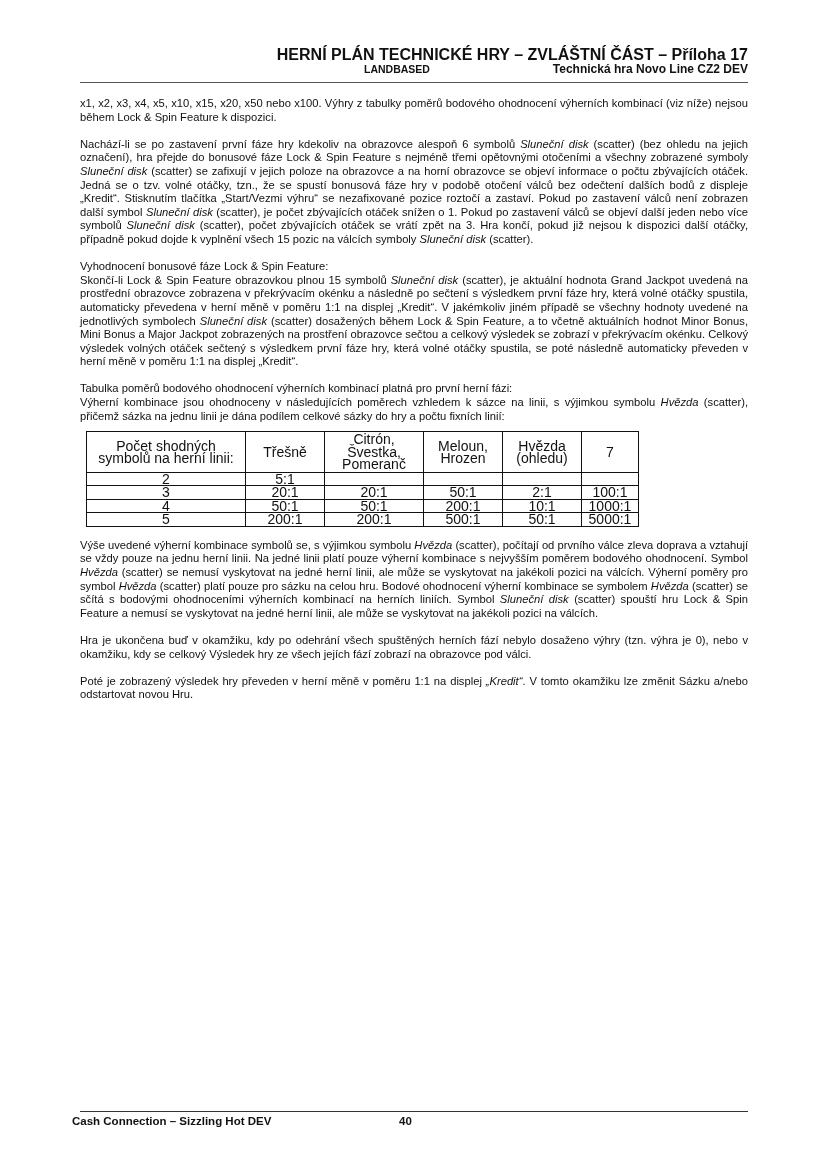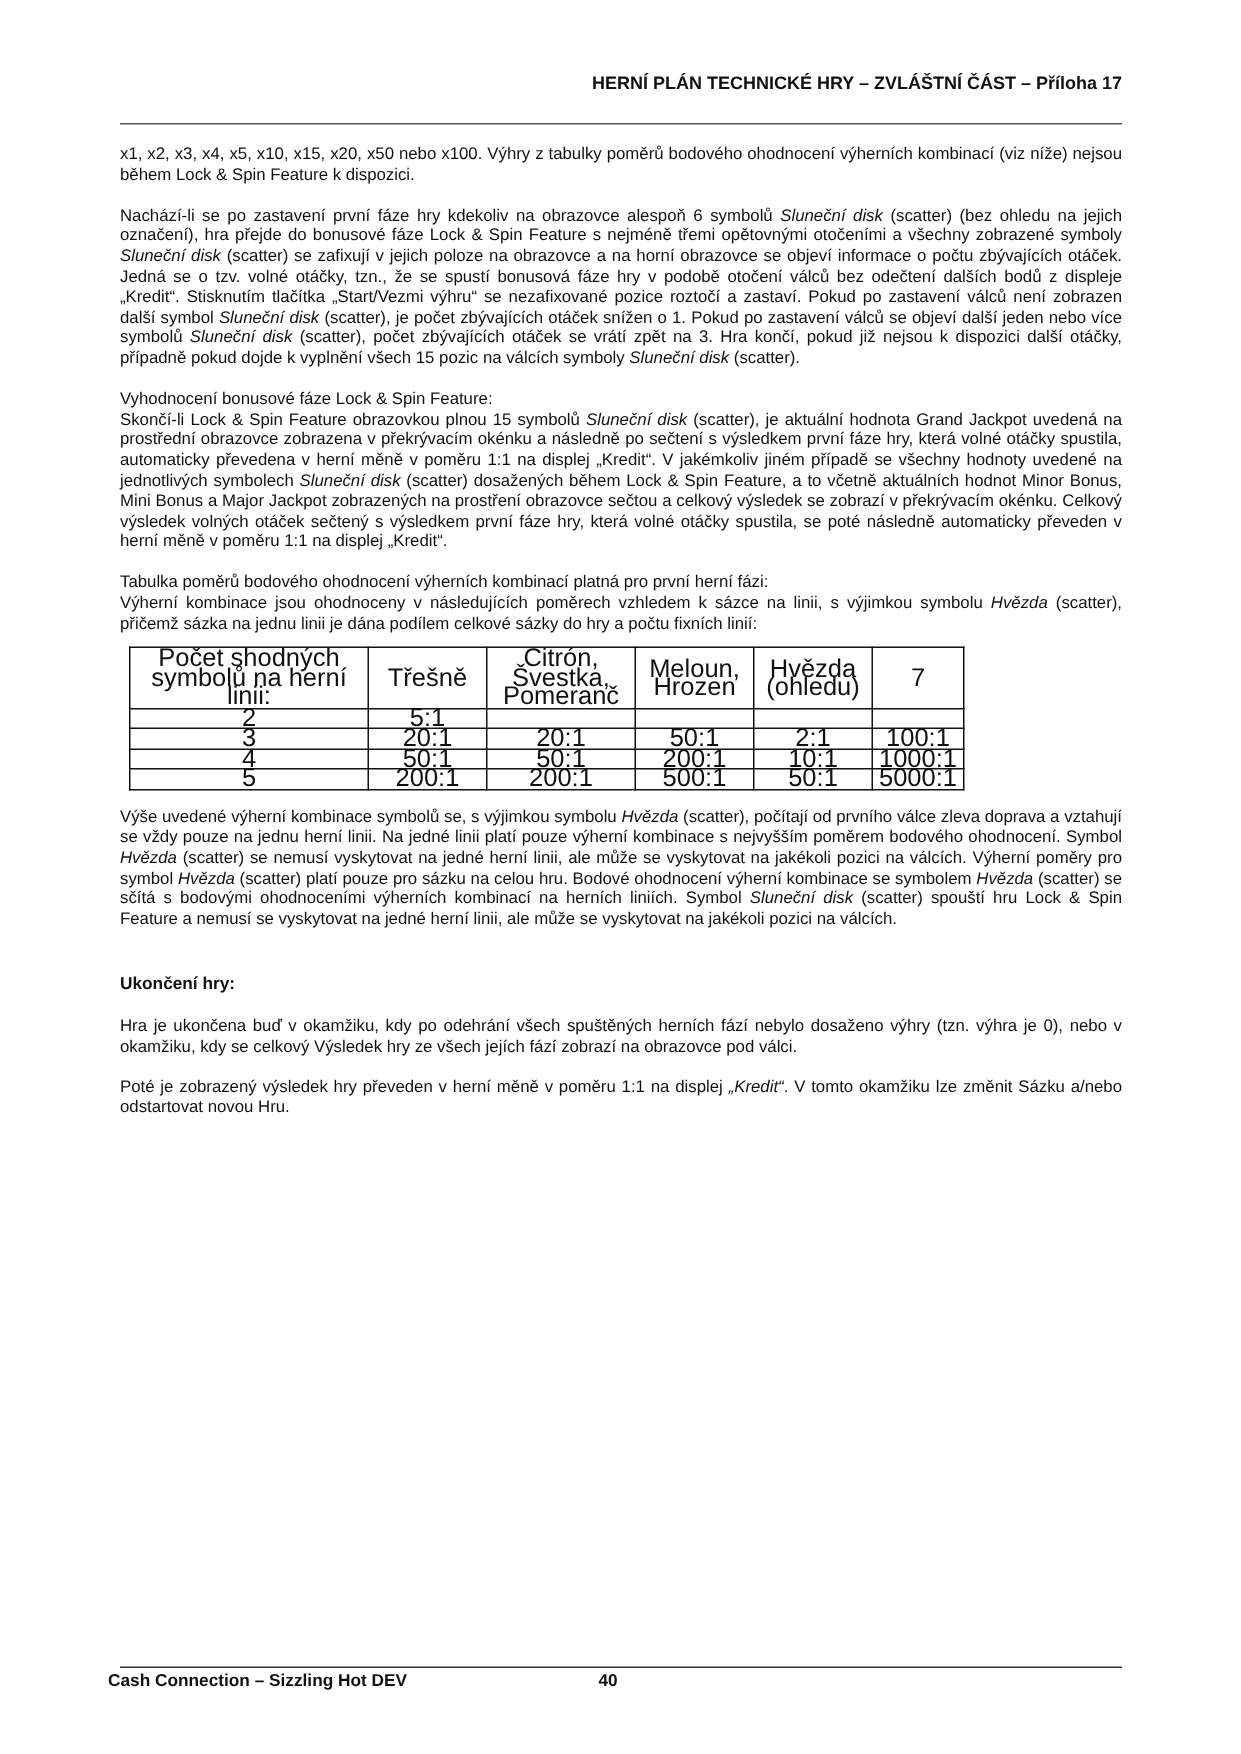--- a/index.html
+++ b/index.html
@@ -4,38 +4,38 @@
 <style>
   html, body { margin: 0; padding: 0; background: #ffffff; }
   body {
     width: 827px; height: 1169px; position: relative; overflow: hidden;
     font-family: "Liberation Sans", sans-serif; color: #111;
   }
   .header {
     position: absolute; left: 80px; top: 48px; width: 668px;
     font-weight: bold; font-size: 11.5px; line-height: 14px;
   }
-  .header .row1 { text-align: right; font-size: 12px; }
+  .header .row1 { text-align: right; font-size: 16px; }
   .header .row2 { position: relative; height: 14px; }
   .header .row2 .left { position: absolute; left: 284px; top: 0; font-size: 10.5px; }
   .header .row2 .right { position: absolute; right: 0; top: 0; font-size: 12px; }
   .header-rule {
     position: absolute; left: 80px; top: 82px; width: 668px; height: 0;
     border-top: 1.5px solid #555;
   }
   .content {
     position: absolute; left: 80px; top: 97px; width: 668px;
     font-size: 11.2px; line-height: 13.6px; text-align: justify;
   }
   .content p { margin: 0 0 13.6px 0; }
   .content p.tight { margin-bottom: 0; }
   .content i { font-style: italic; }
   .pay-table {
     border-collapse: collapse; margin: 8px 0 12px 6px;
-    font-size: 17px; line-height: 12.5px;
+    font-size: 14px; line-height: 12.5px;
   }
   .pay-table th, .pay-table td {
     border: 1px solid #111; text-align: center; padding: 0 4px;
     font-weight: normal;
   }
   .pay-table th { padding: 1px 4px; }
   .pay-table td { height: 12.5px; }
   .col0 { width: 150px; } .col1 { width: 70px; } .col2 { width: 90px; }
   .col3 { width: 70px; } .col4 { width: 70px; } .col5 { width: 48px; }
   h3.section {
@@ -49,20 +49,24 @@
     position: absolute; left: 72px; top: 1115px; width: 668px;
     font-weight: bold; font-size: 11.5px;
   }
   .footer .page { position: absolute; left: 327px; top: 0; }
 </style>
 </head>
 <body>
 
 <div class="header">
   <div class="row1">HERNÍ PLÁN TECHNICKÉ HRY – ZVLÁŠTNÍ ČÁST – Příloha 17</div>
+  <div class="row2">
+    <span class="left">LANDBASED</span>
+    <span class="right">Technická hra Novo Line CZ2 DEV</span>
+  </div>
 </div>
 <div class="header-rule"></div>
 
 <div class="content">
   <p>x1, x2, x3, x4, x5, x10, x15, x20, x50 nebo x100. Výhry z tabulky poměrů bodového ohodnocení výherních kombinací (viz níže) nejsou během Lock &amp; Spin Feature k dispozici.</p>
 
   <p><span>Nachází-li se po zastavení první fáze hry kdekoliv na obrazovce alespoň 6 symbolů </span><i>Sluneční disk</i><span> (scatter) (bez ohledu na jejich označení), hra přejde do bonusové fáze Lock &amp; Spin Feature s nejméně třemi opětovnými otočeními a všechny zobrazené symboly </span><i>Sluneční disk</i><span> (scatter) se zafixují v jejich poloze na obrazovce a na horní obrazovce se objeví informace o počtu zbývajících otáček. Jedná se o tzv. volné otáčky, tzn., že se spustí bonusová fáze hry v podobě otočení válců bez odečtení dalších bodů z displeje „Kredit“. Stisknutím tlačítka „Start/Vezmi výhru“ se nezafixované pozice roztočí a zastaví. Pokud po zastavení válců není zobrazen další symbol </span><i>Sluneční disk</i><span> (scatter), je počet zbývajících otáček snížen o 1. Pokud po zastavení válců se objeví další jeden nebo více symbolů </span><i>Sluneční disk</i><span> (scatter), počet zbývajících otáček se vrátí zpět na 3. Hra končí, pokud již nejsou k dispozici další otáčky, případně pokud dojde k vyplnění všech 15 pozic na válcích symboly </span><i>Sluneční disk</i><span> (scatter).</span></p>
 
   <p><span>Vyhodnocení bonusové fáze Lock &amp; Spin Feature:</span><br><span>Skončí-li Lock &amp; Spin Feature obrazovkou plnou 15 symbolů </span><i>Sluneční disk</i><span> (scatter), je aktuální hodnota Grand Jackpot uvedená na prostřední obrazovce zobrazena v překrývacím okénku a následně po sečtení s výsledkem první fáze hry, která volné otáčky spustila, automaticky převedena v herní měně v poměru 1:1 na displej „Kredit“. V jakémkoliv jiném případě se všechny hodnoty uvedené na jednotlivých symbolech </span><i>Sluneční disk</i><span> (scatter) dosažených během Lock &amp; Spin Feature, a to včetně aktuálních hodnot Minor Bonus, Mini Bonus a Major Jackpot zobrazených na prostření obrazovce sečtou a celkový výsledek se zobrazí v překrývacím okénku. Celkový výsledek volných otáček sečtený s výsledkem první fáze hry, která volné otáčky spustila, se poté následně automaticky převeden v herní měně v poměru 1:1 na displej „Kredit“.</span></p>
 
@@ -110,21 +114,20 @@
         <td>200:1</td>
         <td>500:1</td>
         <td>50:1</td>
         <td>5000:1</td>
       </tr>
     </tbody>
   </table>
 
   <p><span>Výše uvedené výherní kombinace symbolů se, s výjimkou symbolu </span><i>Hvězda</i><span> (scatter), počítají od prvního válce zleva doprava a vztahují se vždy pouze na jednu herní linii. Na jedné linii platí pouze výherní kombinace s nejvyšším poměrem bodového ohodnocení. Symbol </span><i>Hvězda</i><span> (scatter) se nemusí vyskytovat na jedné herní linii, ale může se vyskytovat na jakékoli pozici na válcích. Výherní poměry pro symbol </span><i>Hvězda</i><span> (scatter) platí pouze pro sázku na celou hru. Bodové ohodnocení výherní kombinace se symbolem </span><i>Hvězda</i><span> (scatter) se sčítá s bodovými ohodnoceními výherních kombinací na herních liniích. Symbol </span><i>Sluneční disk</i><span> (scatter) spouští hru Lock &amp; Spin Feature a nemusí se vyskytovat na jedné herní linii, ale může se vyskytovat na jakékoli pozici na válcích.</span></p>
 
-  <h3 class="section">Ukončení hry:</h3>
 
   <p>Hra je ukončena buď v okamžiku, kdy po odehrání všech spuštěných herních fází nebylo dosaženo výhry (tzn. výhra je 0), nebo v okamžiku, kdy se celkový Výsledek hry ze všech jejích fází zobrazí na obrazovce pod válci.</p>
 
   <p><span>Poté je zobrazený výsledek hry převeden v herní měně v poměru 1:1 na displej </span><i>„Kredit“</i><span>. V tomto okamžiku lze změnit Sázku a/nebo odstartovat novou Hru.</span></p>
 </div>
 
 <div class="footer-rule"></div>
 <div class="footer">
   <span>Cash Connection – Sizzling Hot DEV</span>
   <span class="page">40</span>

